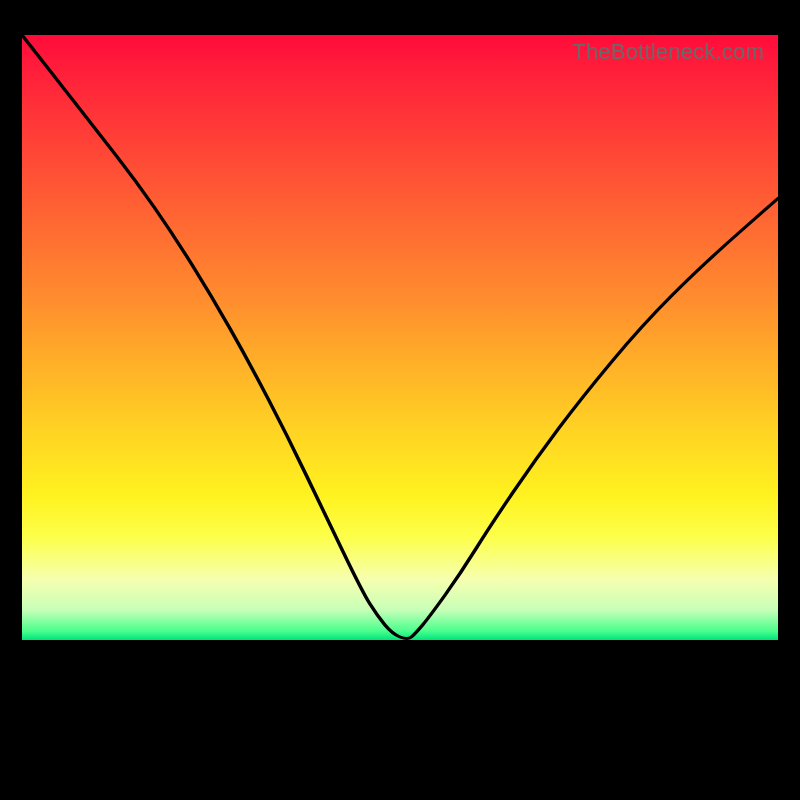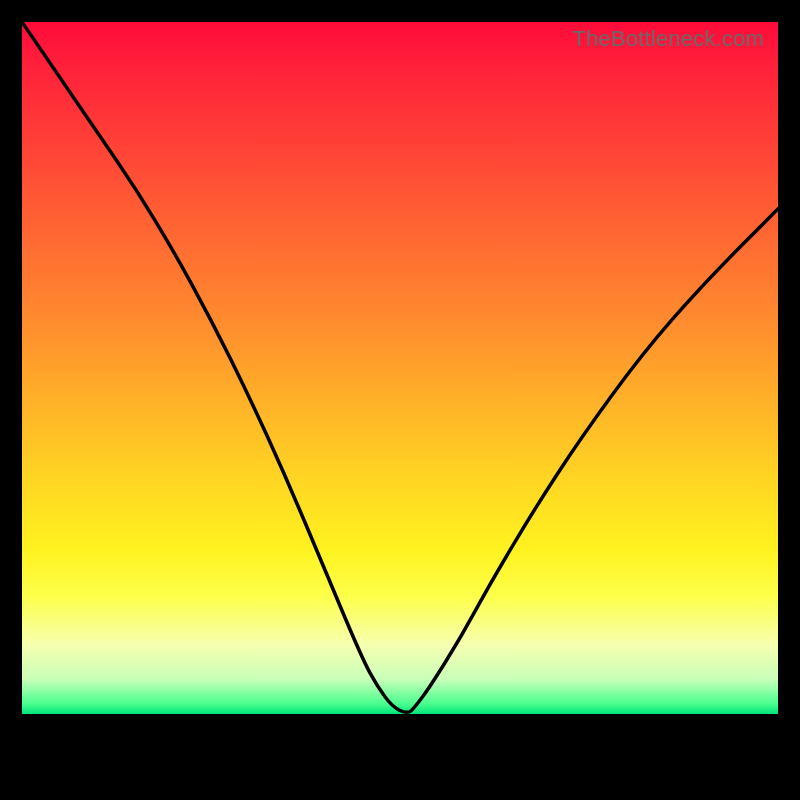--- a/index.html
+++ b/index.html
@@ -13,23 +13,23 @@
   }
   .frame {
     position: relative;
     width: 800px;
     height: 800px;
     background: #000;
   }
   .plot-area {
     position: absolute;
     left: 22px;
-    top: 22px;
+    top: 35px;
     width: 756px;
-    height: 692px;
+    height: 605px;
     
     background: linear-gradient(to bottom,
       #ff0b3a 0%,
       #ff1f3a 6%,
       #ff4836 20%,
       #ff6b32 32%,
       #ff8e2e 44%,
       #ffb228 55%,
       #ffd523 66%,
       #fff21f 76%,

